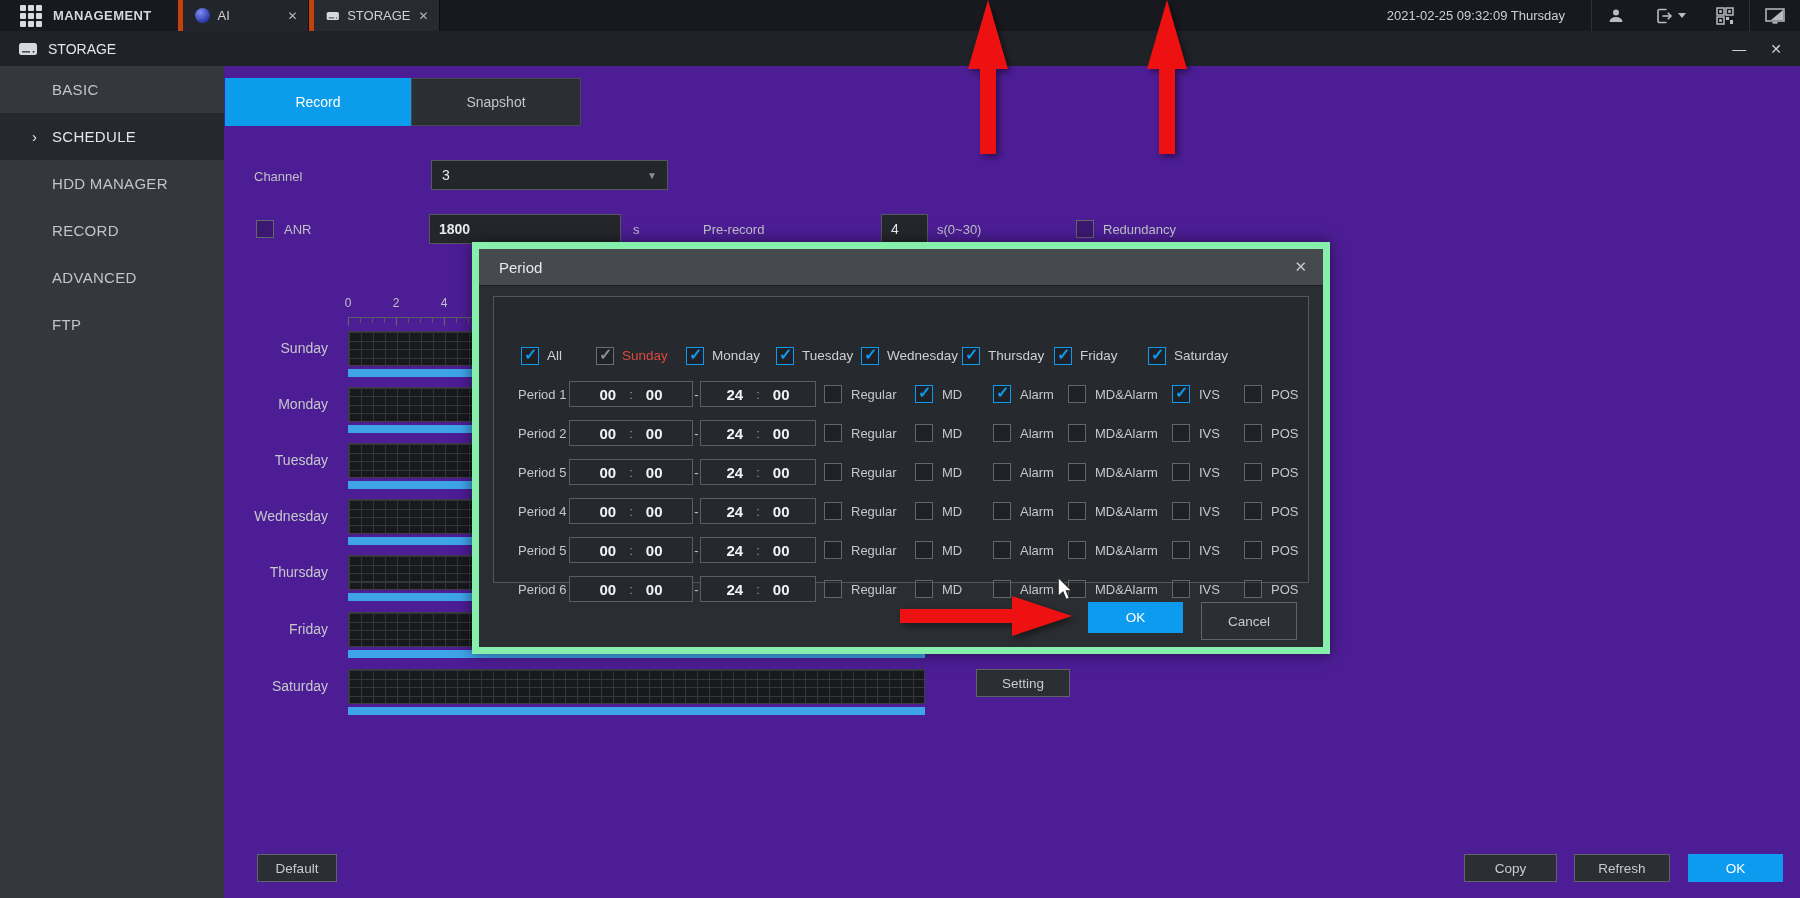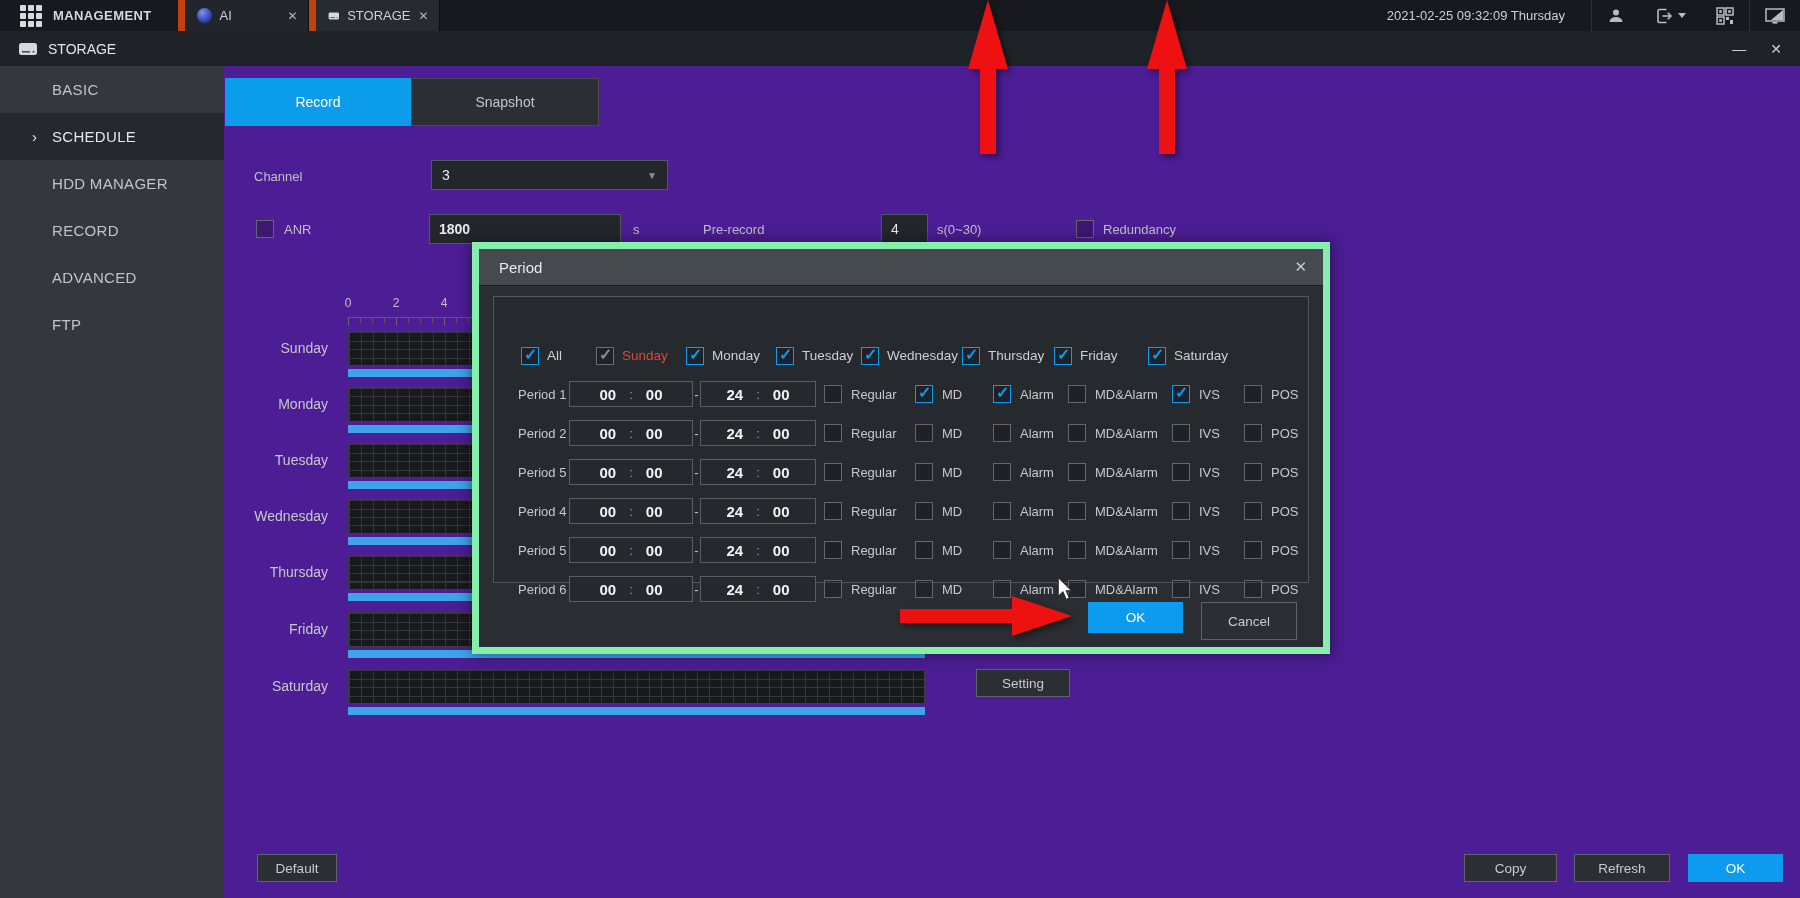--- a/index.html
+++ b/index.html
@@ -5,21 +5,21 @@
   *{margin:0;padding:0;box-sizing:border-box;}
   html,body{width:1800px;height:898px;overflow:hidden;background:#26282d;font-family:"Liberation Sans",sans-serif;}
   .app{position:relative;width:1800px;height:898px;background:#4c1d95;}
 
   
   .topbar{position:absolute;left:0;top:0;width:100%;height:31px;background:#17191e;display:flex;align-items:stretch;z-index:5;}
   .home{display:flex;align-items:center;gap:11px;padding:0 26px 0 20px;}
   .grid-icon{width:22px;height:22px;display:grid;grid-template-columns:repeat(3,1fr);gap:2px;}
   .grid-icon span{background:#d8dadd;border-radius:1px;}
   .home-label{color:#d6d8db;font-weight:bold;font-size:13px;letter-spacing:.4px;}
-  .tab{width:131px;display:flex;align-items:center;gap:8px;padding:0 10px 0 12px;background:#22252b;border-left:7px solid #c2410c;border-right:1px solid #0b0d10;}
+  .tab{width:131px;display:flex;align-items:center;gap:8px;padding:0 10px 0 12px;background:#22252b;border-left:5px solid #c2410c;border-right:1px solid #0b0d10;}
   .tab.active{background:#272a30;}
   .tab-label{color:#cfd1d4;font-size:13px;}
   .tab-x{margin-left:auto;color:#b4b7bb;font-size:12px;cursor:default;}
   .ai-dot{width:15px;height:15px;border-radius:50%;background:radial-gradient(circle at 35% 30%,#7d8df0,#2b3aa8 70%);flex:none;}
   .topbar-right{margin-left:auto;display:flex;align-items:center;}
   .datetime{color:#cbd0d4;font-size:13px;padding:0 26px;}
   .tb-sep{width:1px;height:31px;background:#2e3138;}
   .tb-icon{padding:0 15px;display:flex;align-items:center;gap:5px;height:31px;}
   .caret{width:0;height:0;border-left:4px solid transparent;border-right:4px solid transparent;border-top:5px solid #b9bdc2;}
 
@@ -31,21 +31,21 @@
 
   
   .sidebar{position:absolute;left:0;top:66px;width:224px;height:832px;background:#34373c;}
   .side-item{height:47px;display:flex;align-items:center;padding-left:52px;color:#c2c4c7;font-size:15px;position:relative;letter-spacing:.3px;}
   .side-item.selected{background:#26282d;color:#e4e6e9;}
   .side-item .chev{position:absolute;left:32px;font-size:15px;color:#e4e6e9;}
 
   
   .mtab{position:absolute;height:48px;display:flex;align-items:center;justify-content:center;font-size:14px;}
   .mtab.rec{left:225px;top:78px;width:186px;background:#0c9cec;color:#fff;}
-  .mtab.snap{left:411px;top:78px;width:188px;background:#2b2e33;color:#c3c5c8;border:1px solid #46494e;}
+  .mtab.snap{left:411px;top:78px;width:170px;background:#2b2e33;color:#c3c5c8;border:1px solid #46494e;}
 
   
   .flabel{position:absolute;font-size:13px;color:#bfc1c4;}
   .select{position:absolute;left:431px;top:160px;width:237px;height:30px;border:1px solid #55585d;background:#23262b;display:flex;align-items:center;padding:0 10px;color:#e8eaec;font-size:14px;}
   .select .dd{margin-left:auto;color:#8a8d92;font-size:10px;}
   .tinput{position:absolute;height:30px;border:1px solid #55585d;background:#23262b;color:#e8eaec;font-size:14px;display:flex;align-items:center;padding-left:9px;}
 
   
   .cb{width:18px;height:18px;border:1px solid #63666b;background:rgba(10,12,15,.25);position:relative;flex:none;display:inline-block;}
   .cb.on{border:1px solid #0d9bef;}

